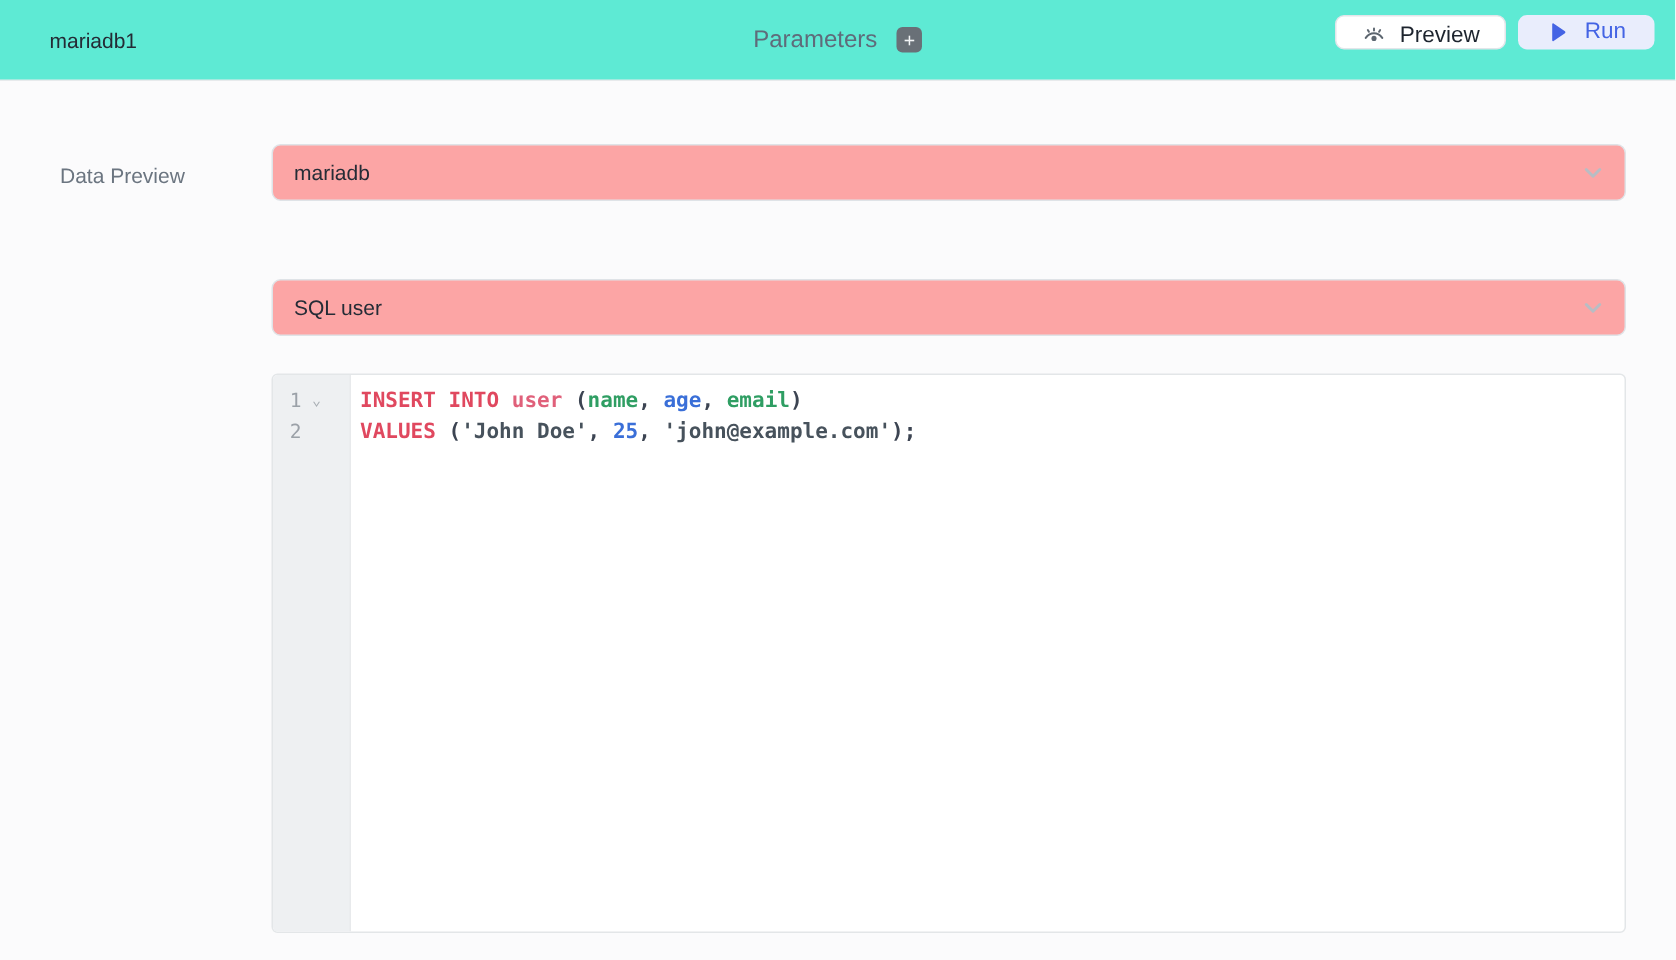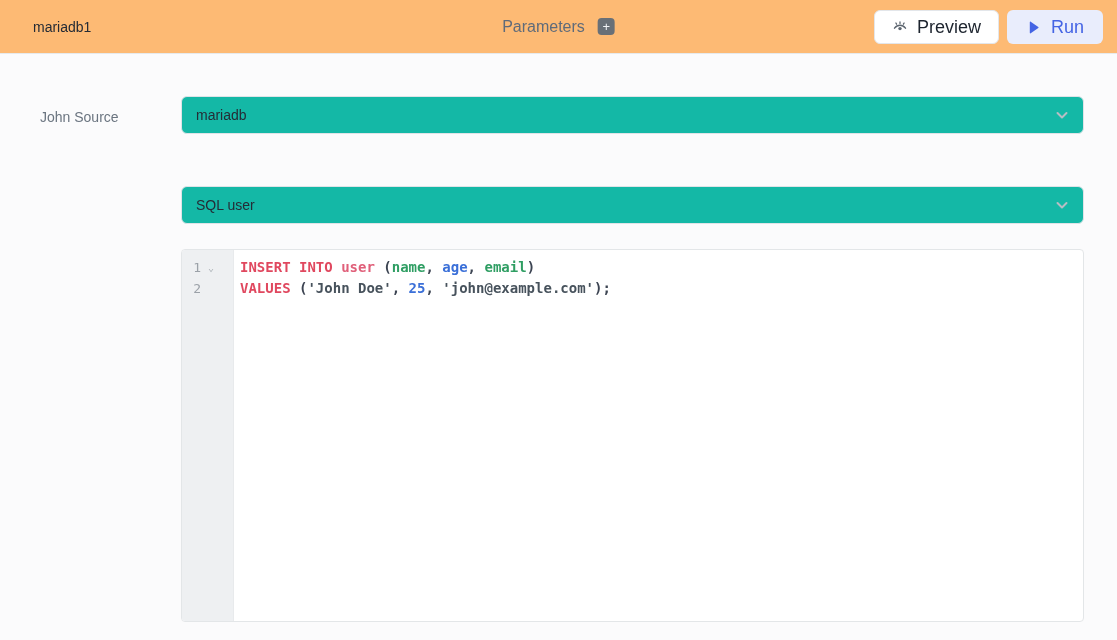--- a/index.html
+++ b/index.html
@@ -1,34 +1,34 @@
 <!DOCTYPE html>
 <html style="--accent-blue: #4464e4; --run-bg: #e9edfc; --header-border: #e7eaec; --gutter-bg: #eef0f2; --plus-badge-bg: #697077;"><head>
 <meta charset="utf-8">
 <style>
   * { margin:0; padding:0; box-sizing:border-box; }
   html,body { background:#fbfbfc; }
   body { font-family:"Liberation Sans", sans-serif; }
   .app { position:relative; width:1117px; height:640px; background:#fbfbfc; overflow:hidden; }
 
   
-  .header { position:absolute; top:0; left:0; width:1117px; height:54px; background:#fdba74; border-bottom:1px solid #e7eaec; }
+  .header { position:absolute; top:0; left:0; width:1117px; height:54px; background:#5eead4; border-bottom:1px solid #e7eaec; }
   .query-title { position:absolute; left:33px; top:50%; transform:translateY(-50%); font-size:14px; font-weight:500; color:#242b35; }
   .center-group { position:absolute; left:50%; top:50%; transform:translate(-50%,-50%); display:flex; align-items:center; gap:13px; }
   .params-label { font-size:16px; color:#5f6b7a; }
   .plus-badge { width:17px; height:17px; background:#697077; border-radius:4px; color:#f2f4f6; display:flex; align-items:center; justify-content:center; font-size:13px; line-height:1; cursor:pointer; }
   .actions { position:absolute; right:14px; top:10px; display:flex; gap:8px; }
-  .btn { height:34px; border-radius:6px; display:flex; align-items:center; font-size:18px; cursor:pointer; }
+  .btn { height:23px; border-radius:6px; display:flex; align-items:flex-end; font-size:15px; cursor:pointer; }
   .btn-preview { padding:0 17px; background:#ffffff; border:1px solid #e3e6ea; color:#1d242e; gap:9px; }
   .btn-run { padding:4px 19px; background:var(--run-bg,#e9edfc); border:none; color:var(--accent-blue,#4464e4); gap:10px; }
   .icon { display:flex; align-items:center; }
 
   
   .field-label { position:absolute; left:40px; top:109px; font-size:14px; color:#6b7580; }
-  .select { position:absolute; left:181px; width:903px; height:38px; background:#14b8a6; border:1px solid #dfe3e7; border-radius:6px; display:flex; align-items:center; padding:0 14px; font-size:14px; color:#252c36; cursor:pointer; }
+  .select { position:absolute; left:181px; width:903px; height:38px; background:#fca5a5; border:1px solid #dfe3e7; border-radius:6px; display:flex; align-items:center; padding:0 14px; font-size:14px; color:#252c36; cursor:pointer; }
   .select-datasource { top:96px; }
   .select-mode { top:186px; }
   .select .chev { position:absolute; right:12px; top:50%; transform:translateY(-50%); }
 
   
   .editor { position:absolute; left:181px; top:249px; width:903px; height:373px; background:#ffffff; border:1px solid #e3e6e8; border-radius:4px; display:flex; overflow:hidden; cursor:text; }
   .gutter { width:52px; background:#eef0f2; border-right:1px solid #e8eaec; padding-top:7px; font-family:"DejaVu Sans Mono", monospace; font-size:13px; color:#9ba1a8; flex-shrink:0; }
   .gutter-line { display:flex; align-items:center; height:21px; padding-left:7px; }
   .gutter-line .ln { display:inline-block; width:12px; text-align:right; }
   .gutter-line .fold { display:inline-block; width:16px; text-align:center; font-size:10px; color:#a8aeb4; margin-left:2px; cursor:pointer; }
@@ -63,21 +63,21 @@
         <span class="icon">
           <svg width="15" height="15" viewBox="0 0 15 15">
             <path d="M3.8 2.2 C3.8 1.7 4.3 1.4 4.7 1.7 L12.3 6.9 C12.7 7.2 12.7 7.8 12.3 8.1 L4.7 13.3 C4.3 13.6 3.8 13.3 3.8 12.8 Z" fill="currentColor"></path>
           </svg>
         </span>
         <span>Run</span>
       </button>
     </div>
   </div>
 
-  <div class="field-label">John Source</div>
+  <div class="field-label">Data Preview</div>
 
   <div class="select select-datasource">
     <span>mariadb</span>
     <span class="chev icon">
       <svg width="18" height="18" viewBox="0 0 18 18" fill="none">
         <path d="M4.5 7 L9 11.5 L13.5 7" stroke="#b8bdc4" stroke-width="2" stroke-linecap="round" stroke-linejoin="round"></path>
       </svg>
     </span>
   </div>
 

